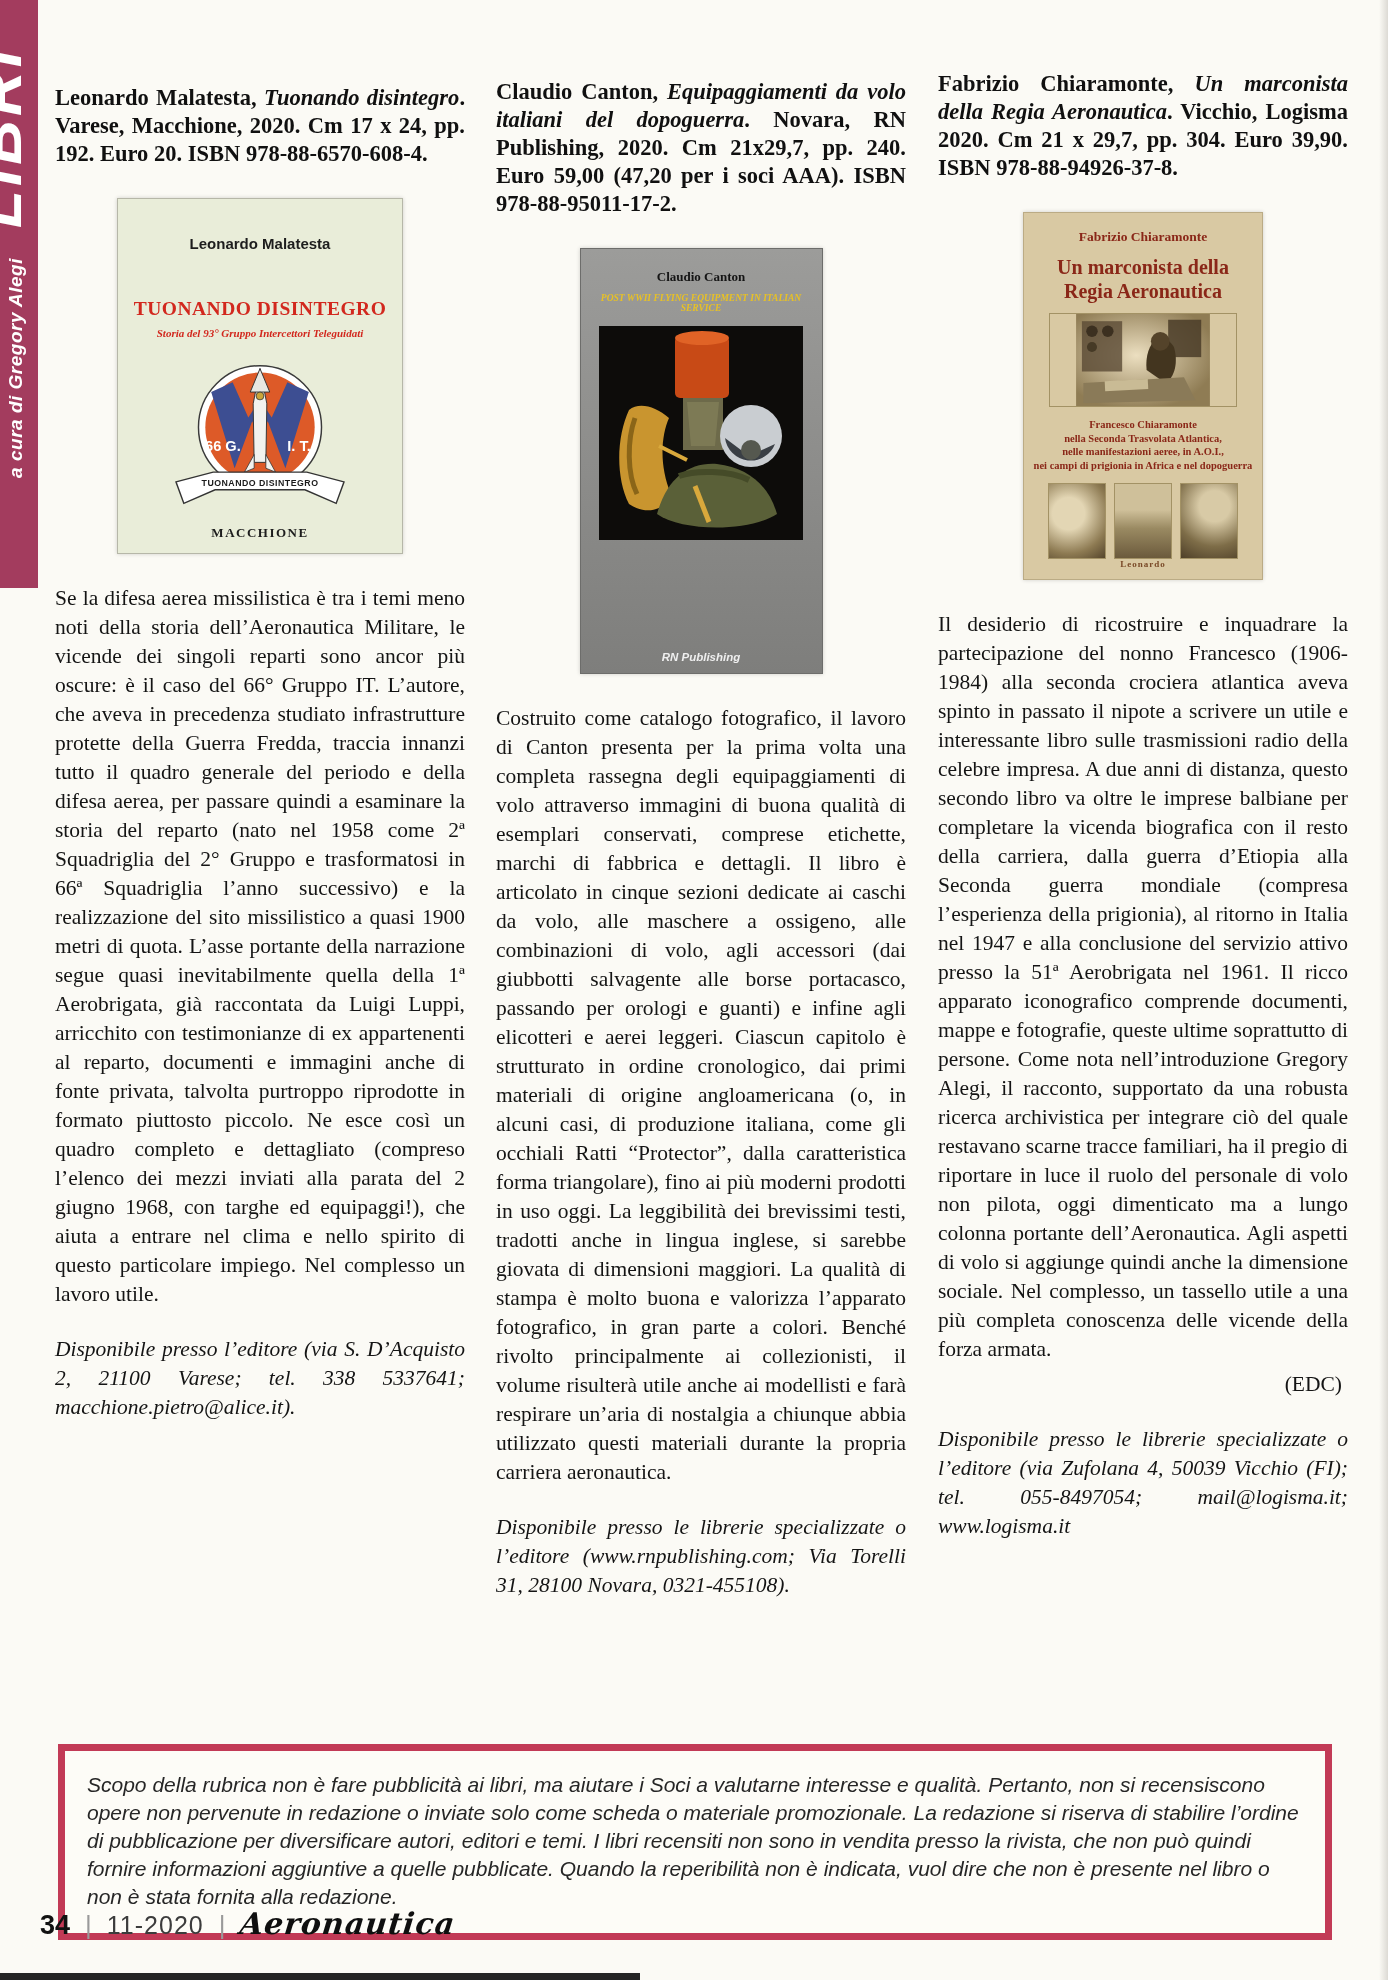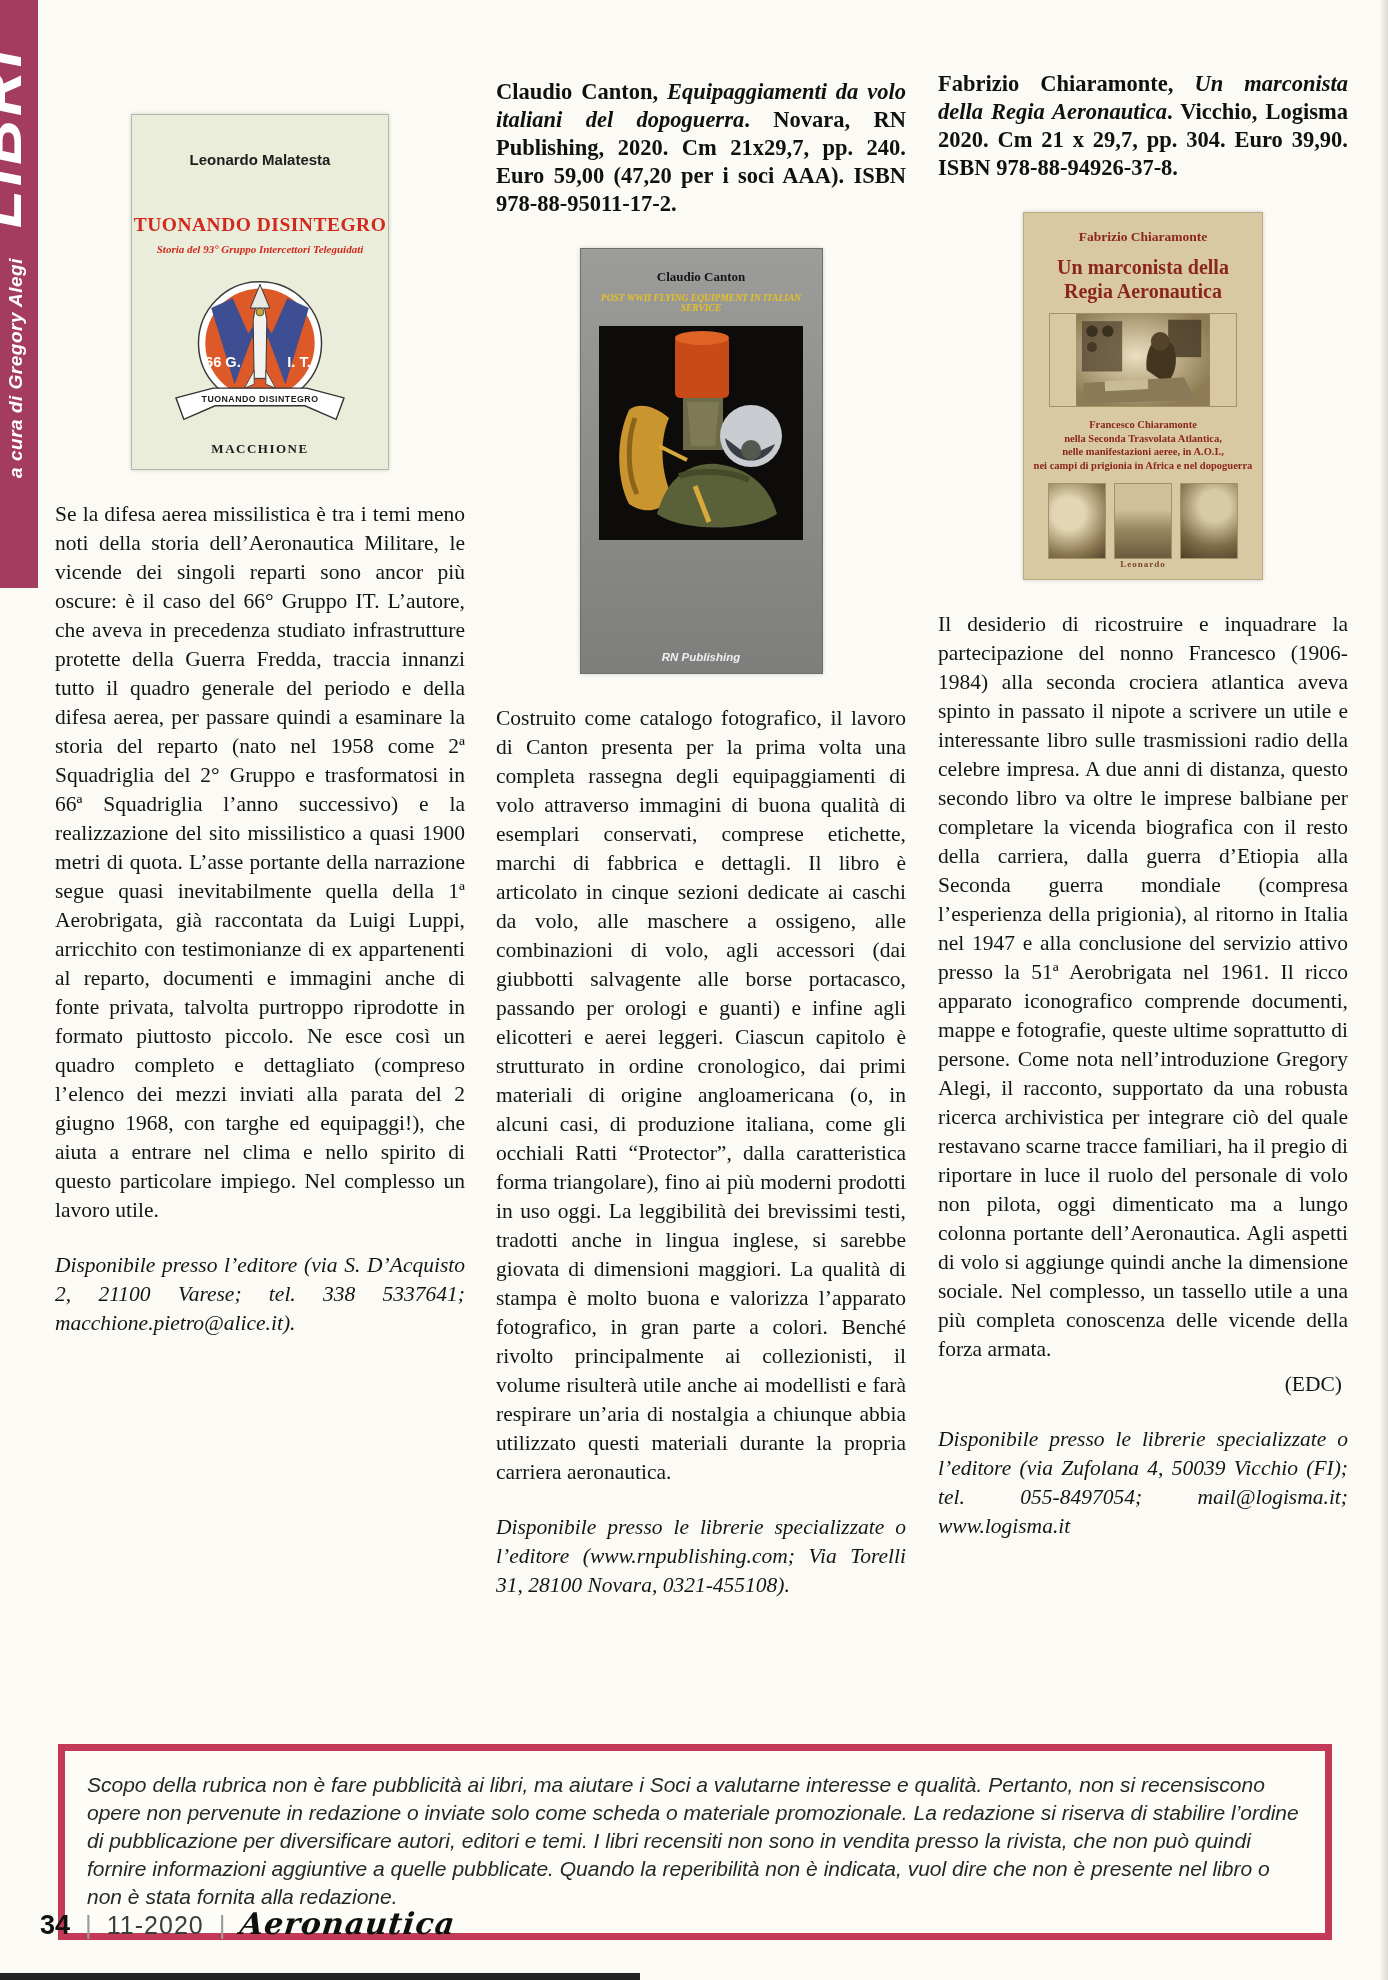--- a/index.html
+++ b/index.html
@@ -43,21 +43,21 @@
     margin:0;font-size:21.5px;line-height:29px;text-align:justify;color:#141414;
   }
   .signature{margin:6px 6px 0 0;font-size:21.5px;line-height:29px;text-align:right;}
   .availability{
     margin:26px 0 0;font-style:italic;font-size:21.5px;line-height:29px;
     text-align:justify;color:#141414;
   }
   .pre{white-space:pre-line;}
   
   .cover1{
-    width:258px;height:356px;background:#e9edd9;border:1px solid #b6b7a8;
+    width:286px;height:356px;background:#e9edd9;border:1px solid #b6b7a8;
     box-shadow:0 0 4px rgba(0,0,0,.18);
     display:flex;flex-direction:column;align-items:center;text-align:center;
     box-sizing:border-box;
   }
   .c1-author{margin-top:36px;font-family:"Liberation Sans",sans-serif;font-weight:700;font-size:15px;color:#1d1d1d;}
   .c1-title{margin-top:46px;font-weight:700;font-size:19.5px;letter-spacing:.5px;color:#d2281e;}
   .c1-sub{margin-top:7px;font-style:italic;font-weight:700;font-size:11px;color:#d2281e;}
   .c1-pub{margin-top:auto;margin-bottom:12px;font-weight:700;font-size:13px;letter-spacing:1.5px;color:#1d1d1d;}
   
   .cover2{
@@ -117,20 +117,23 @@
 </style>
 </head>
 <body>
 
 <div class="side-bar">
   <span class="section-word">LIBRI</span>
   <span class="curator-word">a cura di Gregory Alegi</span>
 </div>
 
 <div class="col" id="col1">
+  <p class="review-header">
+    <span>Leonardo Malatesta, </span><span class="book-title">Tuonando disintegro</span><span>. Varese, Macchione, 2020. Cm 17 x 24, pp. 192. Euro 20. ISBN 978-88-6570-608-4.</span>
+  </p>
   <div class="cover-wrap">
     <div class="cover1">
       <div class="c1-author">Leonardo Malatesta</div>
       <div class="c1-title">TUONANDO DISINTEGRO</div>
       <div class="c1-sub">Storia del 93° Gruppo Intercettori Teleguidati</div>
       <svg width="196" height="166" viewBox="0 0 200 170" style="margin-top:14px;">
         <circle cx="100" cy="76" r="63" fill="#ffffff" stroke="#3a3a3a" stroke-width="1.5"></circle>
         <circle cx="100" cy="76" r="56" fill="#dd5a28"></circle>
         <path d="M50,40 L74,118 L92,70 L100,86 L108,70 L126,118 L150,40 L128,30 L112,66 L100,48 L88,66 L72,30 Z" fill="#3d4e92"></path>
         <path d="M100,16 L107,52 L106,112 L94,112 L93,52 Z" fill="#f2f2ee" stroke="#333" stroke-width="1"></path>

